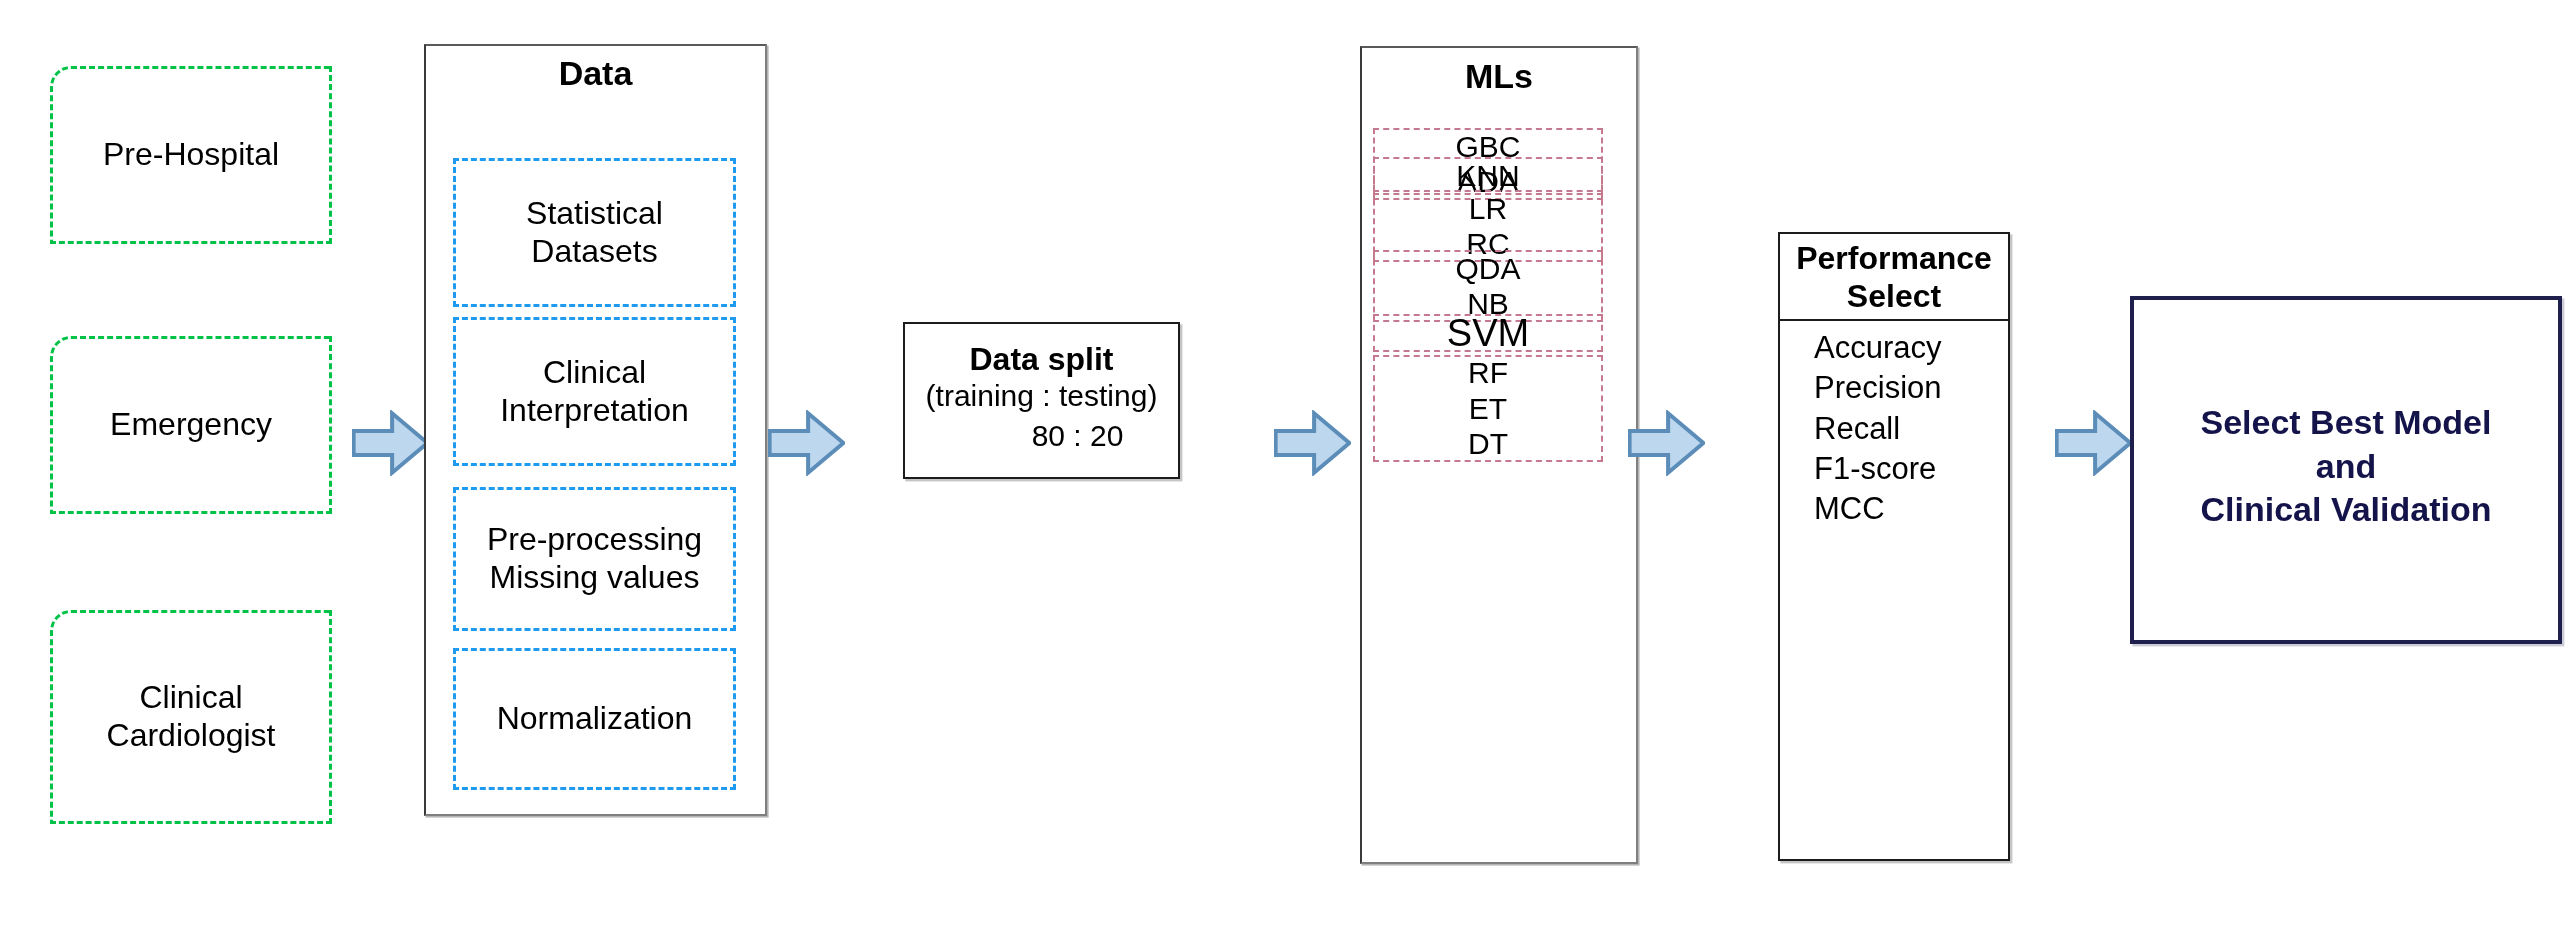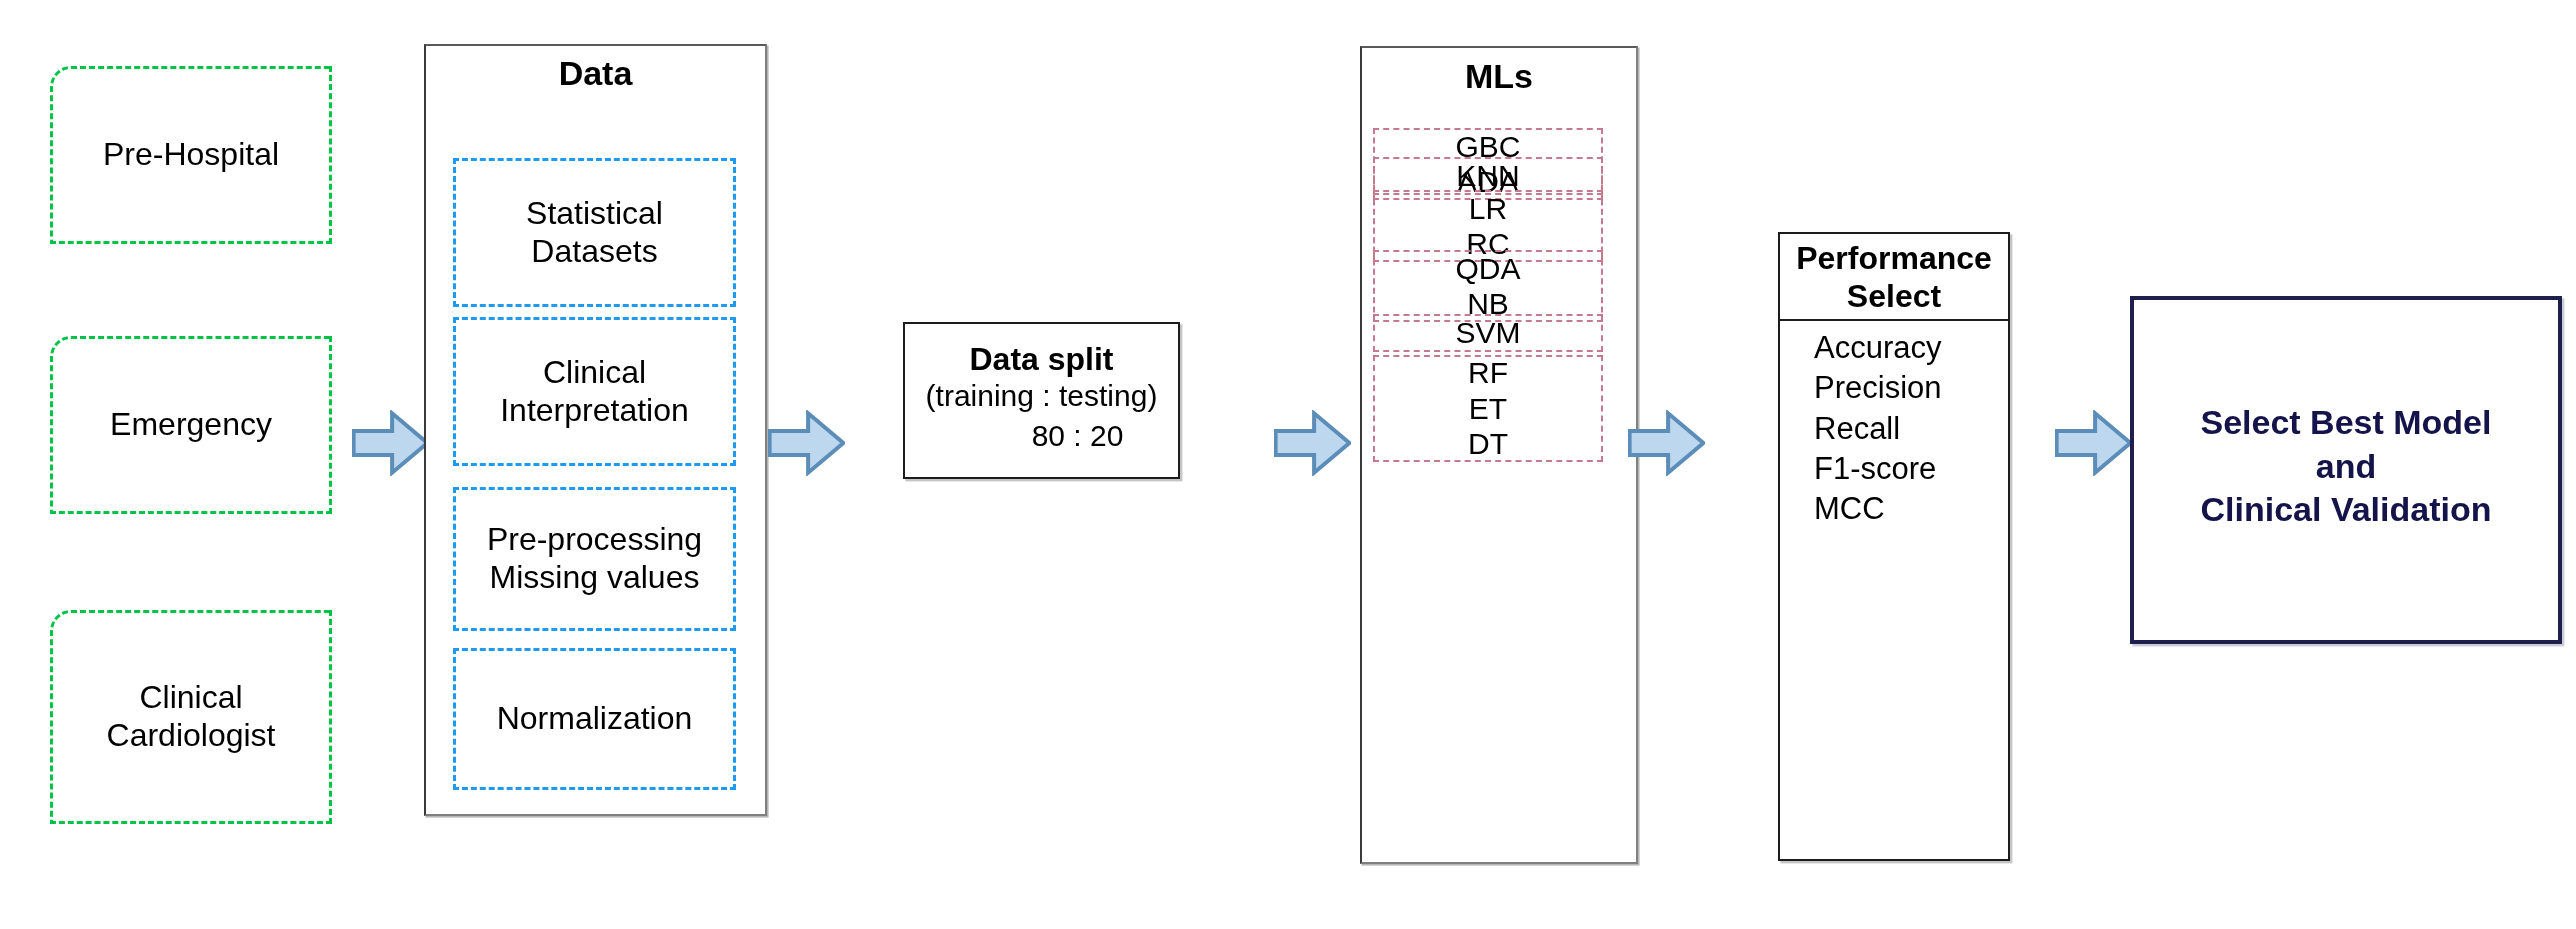--- a/index.html
+++ b/index.html
@@ -178,21 +178,21 @@
   <div class="cell pink" style="left:1373px; top:190px; width:230px; height:72px; font-size:30px;">
     <span class="line">LR</span>
     <span class="line">RC</span>
   </div>
 
   <div class="cell pink" style="left:1373px; top:250px; width:230px; height:72px; font-size:30px;">
     <span class="line">QDA</span>
     <span class="line">NB</span>
   </div>
 
-  <div class="cell pink" style="left:1373px; top:314px; width:230px; height:38px; font-size:30px;">
+  <div class="cell pink" style="left:1373px; top:314px; width:230px; height:38px; font-size:38px;">
     <span class="line">SVM</span>
   </div>
 
   <div class="cell pink" style="left:1373px; top:355px; width:230px; height:107px; font-size:30px;">
     <span class="line">RF</span>
     <span class="line">ET</span>
     <span class="line">DT</span>
   </div>
 
   <div class="arrow" style="left:1628px; top:410px; width:77px; height:66px;">

